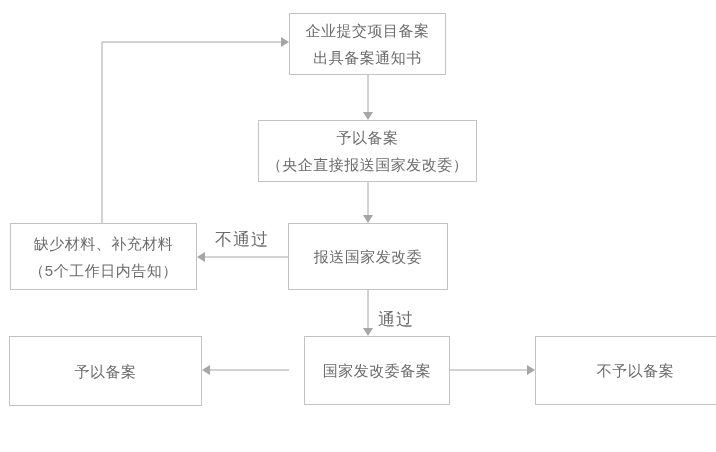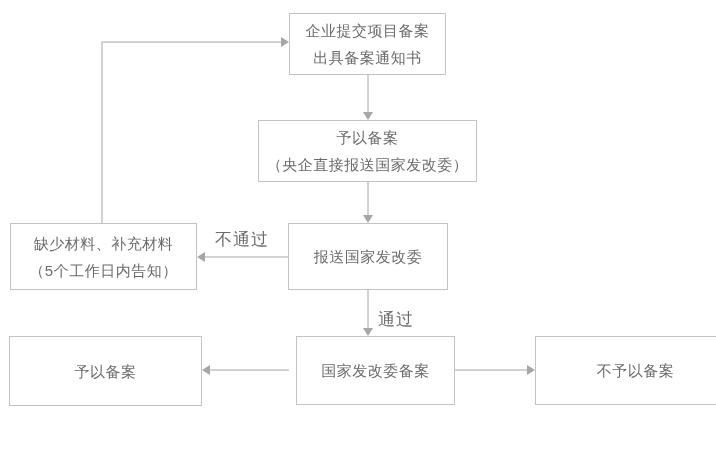--- a/index.html
+++ b/index.html
@@ -99,21 +99,21 @@
 
   <div class="node" style="left:288px;top:223px;width:160px;height:67px">
     <div>报送国家发改委</div>
   </div>
 
   <div class="node" style="left:10px;top:223px;width:187px;height:67px">
     <div>缺少材料、补充材料</div>
     <div>（5个工作日内告知）</div>
   </div>
 
-  <div class="node" style="left:296px;top:336px;width:159px;height:69px">
+  <div class="node" style="left:304px;top:336px;width:146px;height:69px">
     <div>国家发改委备案</div>
   </div>
 
   <div class="node" style="left:9px;top:336px;width:193px;height:70px">
     <div>予以备案</div>
   </div>
 
   <div class="node" style="left:535px;top:336px;width:201px;height:69px">
     <div>不予以备案</div>
   </div>

